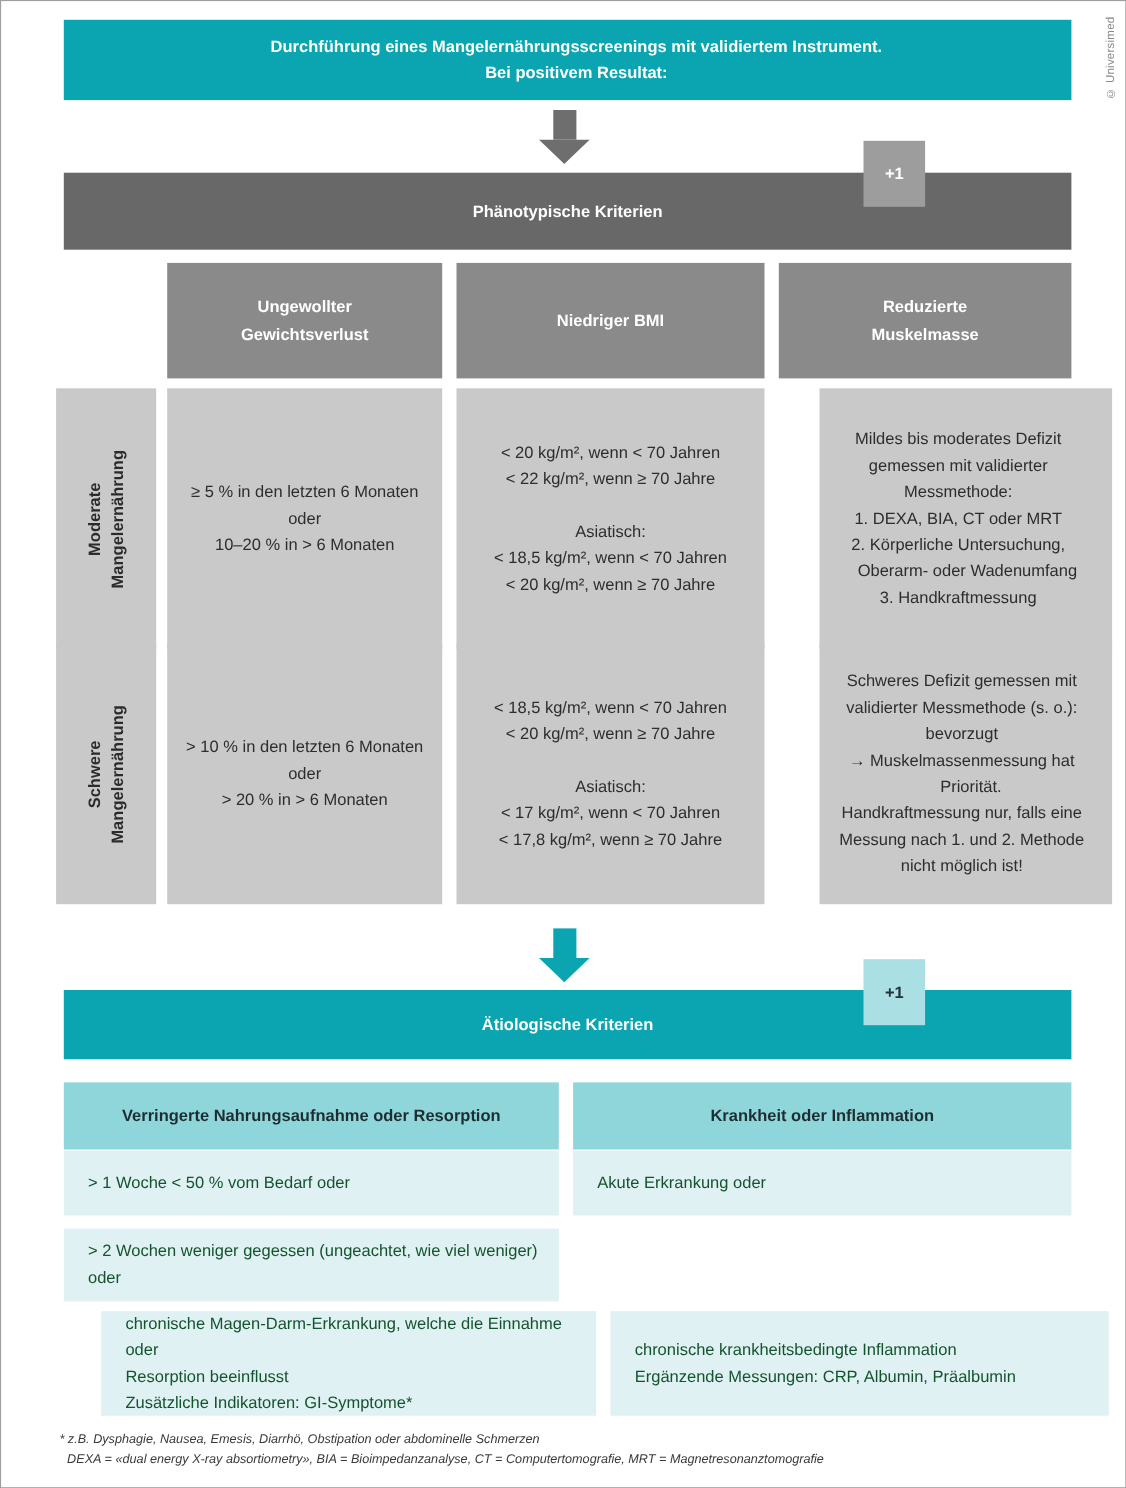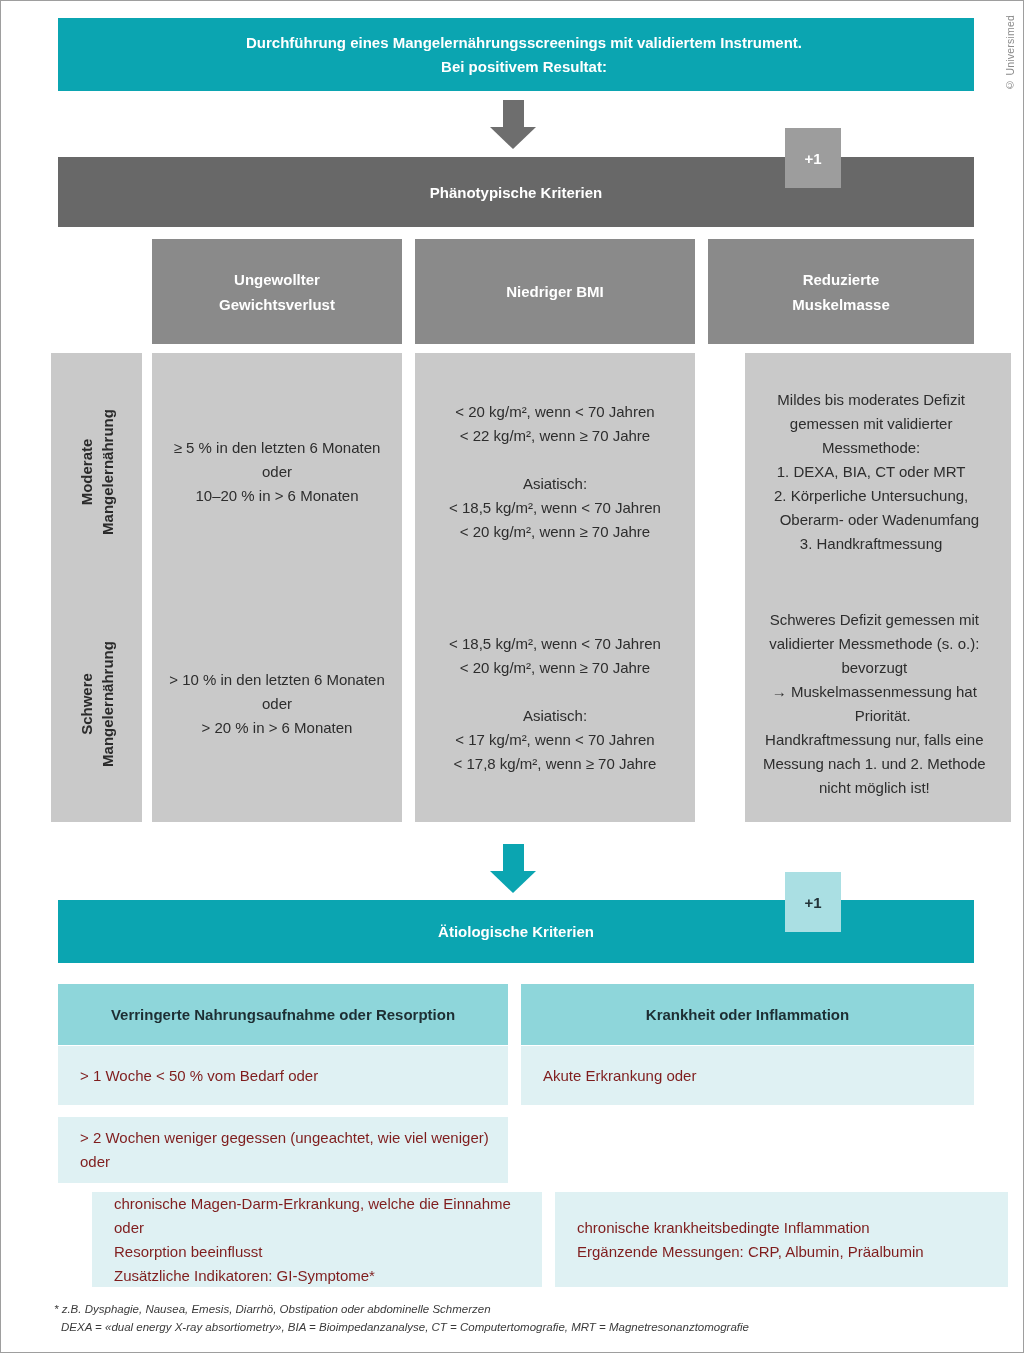--- a/index.html
+++ b/index.html
@@ -93,21 +93,21 @@
     top: 971px; height: 61px; background: #8ed6da;
     display: flex; align-items: center; justify-content: center;
     color: #1d2e33; font-weight: bold; font-size: 15px; text-align: center; margin-top: 12px;
   }
   .etio-left  { left: 57px;  width: 450px; }
   .etio-right { left: 520px; width: 453px; }
 
   .etio-cell {
     background: #dff1f3;
     display: flex; align-items: center; justify-content: flex-start;
-    font-size: 15px; line-height: 24px; color: #7f1d1d;
+    font-size: 15px; line-height: 24px; color: #14532d;
     padding: 8px 12px 8px 22px; text-align: left; white-space: pre-wrap;
   }
   .erowA { top: 1045px; height: 59px; }
   .erowB { top: 1116px; height: 66px; }
   .erowC { top: 1191px; height: 95px; margin-left: 34px; }
 
   
   .footnote {
     font-style: italic; font-size: 11.5px; line-height: 18px; color: #3a3a3a;
     white-space: pre-wrap;

